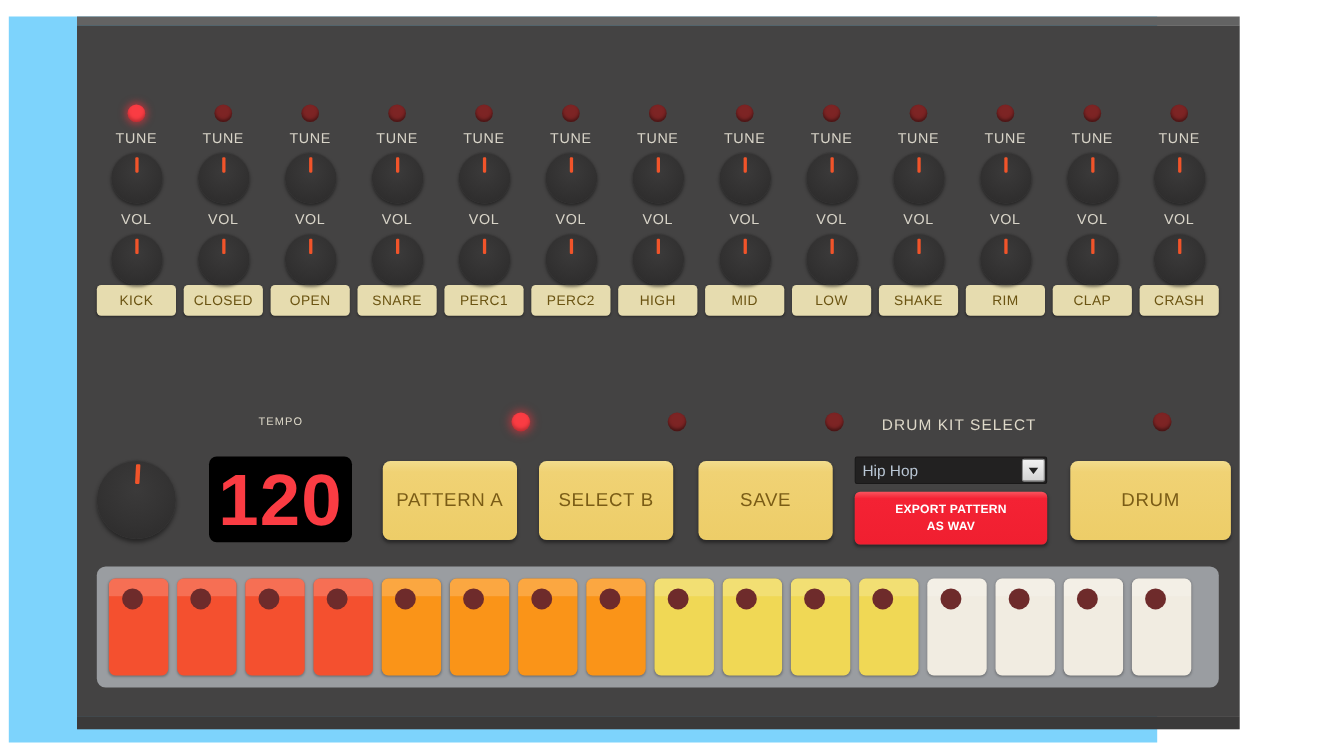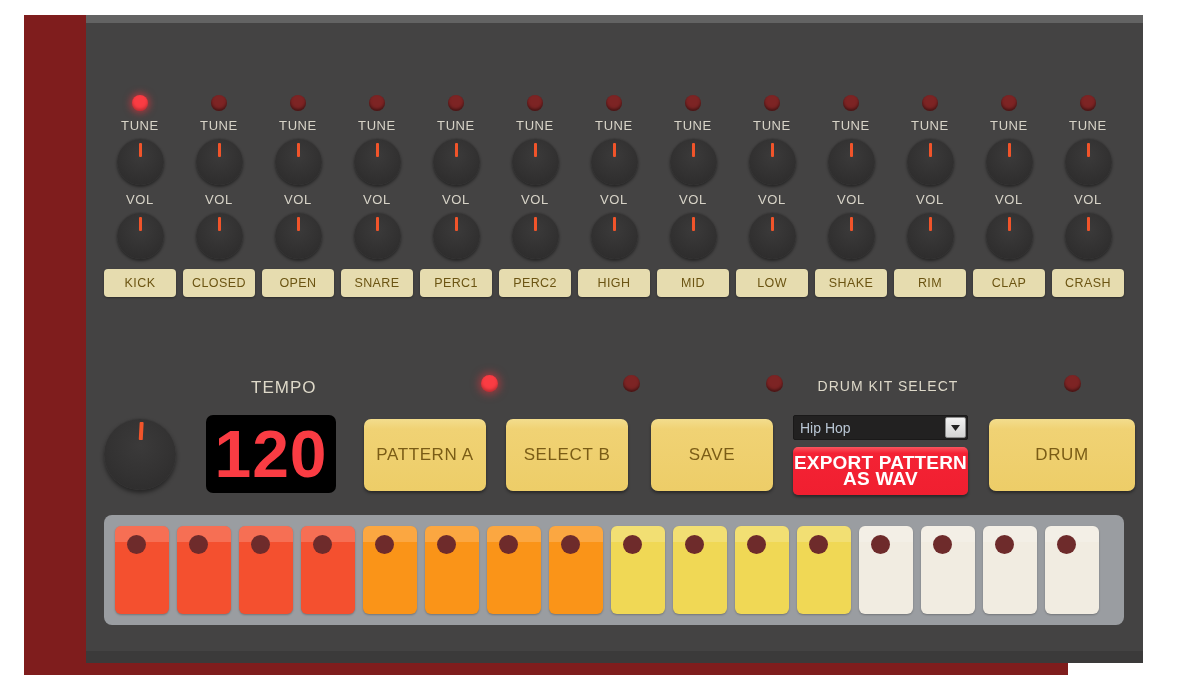--- a/index.html
+++ b/index.html
@@ -4,22 +4,22 @@
 <style>
   html,body{margin:0;padding:0;background:#ffffff;}
   body{
     width:1197px;height:682px;overflow:hidden;
     font-family:"Liberation Sans", sans-serif;
     -webkit-font-smoothing:antialiased;
   }
 
   
   .machine{
-    position:absolute;left:24px;top:15px;width:1044px;height:660px;
-    background:#7f1d1d;
+    position:absolute;left:8px;top:15px;width:1044px;height:660px;
+    background:#7dd3fc;
     box-sizing:border-box;
   }
   .top-strip{
     position:absolute;left:62px;top:0px;width:1057px;height:8px;
     background:#636363;
   }
   .panel{
     position:absolute;left:62px;top:8px;width:1057px;height:628px;
     background:#444343;
   }
@@ -56,37 +56,36 @@
     box-shadow:0 2px 3px rgba(0,0,0,.45), inset 0 1px 1px rgba(255,255,255,.05);
   }
   .knob .tick{
     position:absolute;left:50%;top:5px;
     width:3px;height:14px;margin-left:-1.5px;
     background:#f1542a;border-radius:1px;
     transform-origin:50% 18px;
   }
 
   .voice-btn{
-    margin-top:10px;
     width:72px;height:28px;
     background:#e6dcaf;
     border-radius:4px;
     color:#6b5412;
     font-size:12.5px;letter-spacing:.4px;
     display:flex;align-items:center;justify-content:center;
     box-shadow:0 1px 2px rgba(0,0,0,.35);
     cursor:pointer;
   }
 
   
   .transport{position:absolute;left:0;top:340px;width:1057px;height:140px;}
 
   .tempo-label{
     position:absolute;left:165px;top:15px;
-    font-size:17px;letter-spacing:1px;color:#ded9c9;
+    font-size:10px;letter-spacing:1px;color:#ded9c9;
   }
   .tempo-knob{
     position:absolute;left:18px;top:55px;
     width:72px;height:72px;border-radius:50%;
     background:radial-gradient(circle at 50% 38%, #3b3a3a 0%, #333232 55%, #2b2a2a 100%);
     box-shadow:0 3px 4px rgba(0,0,0,.45), inset 0 1px 1px rgba(255,255,255,.05);
   }
   .tempo-knob .tick{
     position:absolute;left:50%;top:4px;
     width:4px;height:18px;margin-left:-2px;
@@ -142,21 +141,21 @@
     border:1px solid #8d8d8d;border-radius:2px;box-sizing:border-box;
     display:flex;align-items:center;justify-content:center;
     cursor:pointer;
   }
   .kit-arrow svg{display:block;}
 
   .export-btn{
     position:absolute;left:707px;top:84px;width:175px;height:48px;
     background:linear-gradient(180deg,#f9555f 0%,#f42234 13%,#f01f30 100%);
     border-radius:5px;
-    color:#ffffff;font-size:19px;font-weight:bold;letter-spacing:.2px;
+    color:#ffffff;font-size:11px;font-weight:bold;letter-spacing:.2px;
     line-height:16px;text-align:center;
     display:flex;align-items:center;justify-content:center;
     box-shadow:0 2px 3px rgba(0,0,0,.4);
     cursor:pointer;
   }
 
   
   .seq{
     position:absolute;left:18px;top:492px;
     width:1020px;height:110px;

